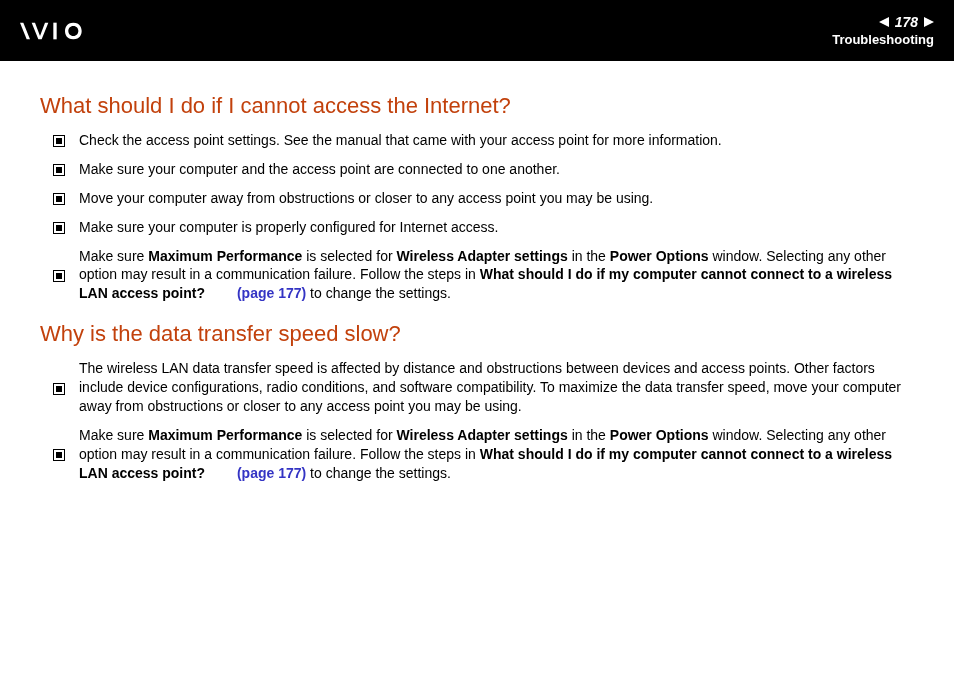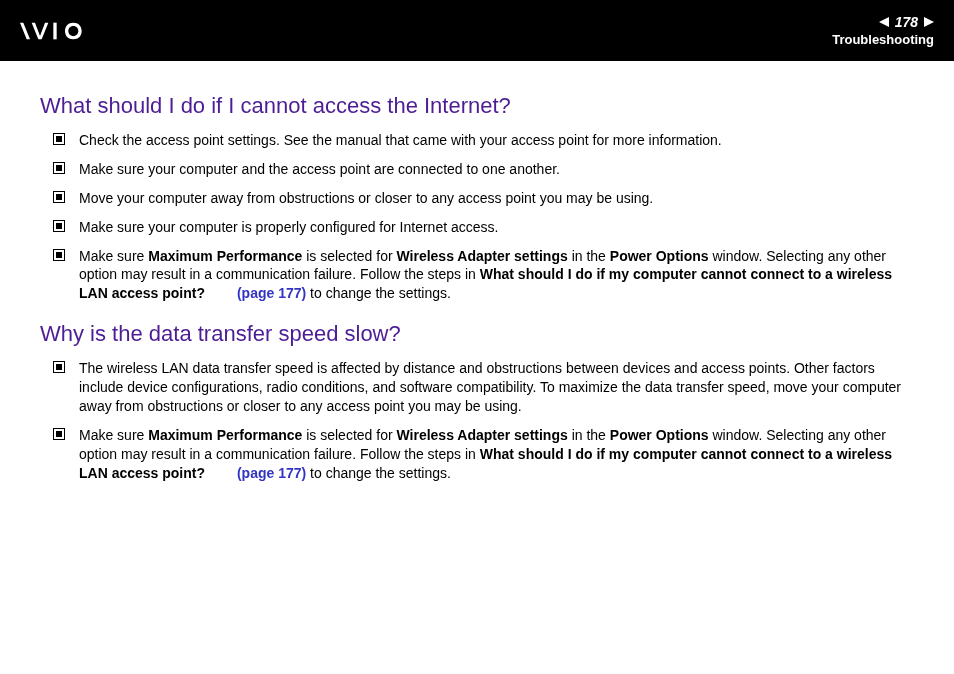--- a/index.html
+++ b/index.html
@@ -51,31 +51,31 @@
     font-size: 14px;
   }
   .section {
     font-weight: bold;
     font-size: 13px;
   }
   .content {
     padding: 32px 40px 0 40px;
   }
   h2 {
-    color: #4c1d95;
+    color: #c2410c;
     font-weight: normal;
     font-size: 22px;
     margin-bottom: 12px;
     margin-top: 18px;
   }
   h2:first-child { margin-top: 0; }
   ul { list-style: none; }
   li {
     display: flex;
-    align-items: flex-start;
+    align-items: center;
     margin-bottom: 10px;
     line-height: 1.35;
     padding-left: 13px;
   }
   .bullet {
     flex: 0 0 auto;
     margin-right: 14px;
     margin-top: 2px;
   }
   .bullet svg { display: block; }

